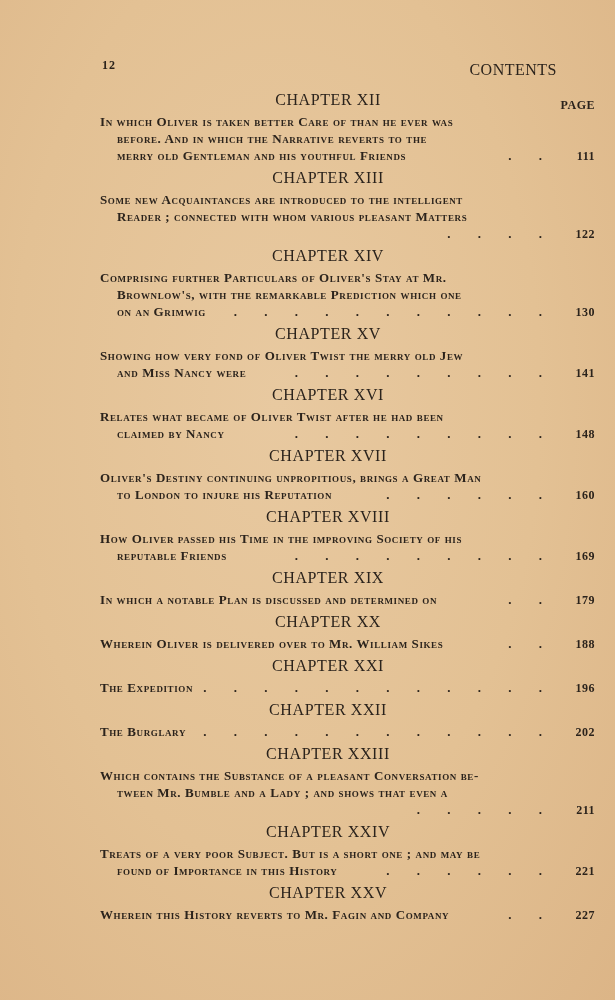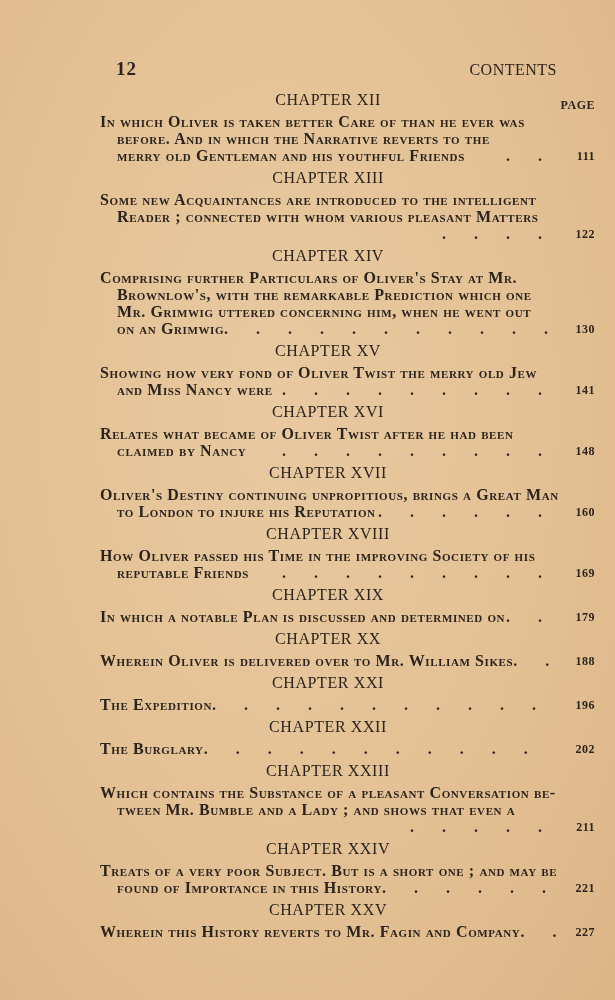--- a/index.html
+++ b/index.html
@@ -5,27 +5,27 @@
   html, body { margin:0; padding:0; }
   body {
     width:615px; height:1000px; overflow:hidden;
     background: radial-gradient(ellipse at 45% 40%, #e8c9a0 0%, #e3c194 55%, #dcb587 100%);
     font-family: "Liberation Serif", "DejaVu Serif", serif;
     color:#2b231c;
     position:relative;
   }
   .page { position:absolute; left:0; top:0; width:615px; height:1000px; }
   .running-head { position:absolute; top:58px; left:102px; width:455px; height:22px; }
-  .folio { position:absolute; left:14px; top:0; font-size:19px; font-weight:bold; letter-spacing:1px;text-align:right; }
+  .folio { position:absolute; left:0; top:0; font-size:12px; font-weight:bold; letter-spacing:1px;text-align:right; }
   .head-title { position:absolute; left:0; width:100%; text-align:right; top:3px; font-size:16px; letter-spacing:0.5px; }
   .entries { position:absolute; top:90px; left:100px; width:495px; }
   .chapter { position:relative; margin-bottom:4px; }
   .ch-head { text-align:center; font-size:16px; letter-spacing:0.6px; width:456px; margin-bottom:3px; line-height:20px; }
   .page-label { position:absolute; right:0; top:8px; font-size:12px; letter-spacing:0.5px; font-weight:bold; }
-  .desc { font-variant: small-caps; font-size:16px; font-weight:bold; letter-spacing:0.6px; line-height:17px; width:456px; text-align:justify; }
+  .desc { font-variant: small-caps; font-size:13px; font-weight:bold; letter-spacing:0.6px; line-height:17px; width:456px; text-align:justify; }
   .line { display:block; white-space:nowrap; }
   .indent { padding-left:17px; }
   .lastline { display:flex; align-items:baseline; }
   .lastline .txt { white-space:nowrap; }
   .leader { flex:1; overflow:hidden; white-space:nowrap; letter-spacing:12px; text-align:right; padding-right:2px; }
   .pg { position:absolute; right:0; font-size:12px; font-weight:bold; letter-spacing:0.5px; }
   .desc-wrap { position:relative; }
 </style>
 </head>
 <body>
@@ -63,21 +63,20 @@
           </div>
           <span class="pg" style="bottom: 0px;">122</span>
         </div>
       </div>
       <div class="chapter">
         <div class="ch-head">CHAPTER XIV</div>
         <div class="desc-wrap">
           <div class="desc">
             <span class="line">Comprising further Particulars of Oliver's Stay at Mr.</span>
             <span class="line indent">Brownlow's, with the remarkable Prediction which one</span>
-            <span class="line indent">Mr. Grimwig uttered concerning him, when he went out</span>
             <span class="line lastline indent">
               <span class="txt">on an Grimwig</span>
               <span class="leader">. . . . . . . . . . .</span>
             </span>
           </div>
           <span class="pg" style="bottom: 0px; font-family: Liberation Serif, serif;">130</span>
         </div>
       </div>
       <div class="chapter">
         <div class="ch-head">CHAPTER XV</div>

